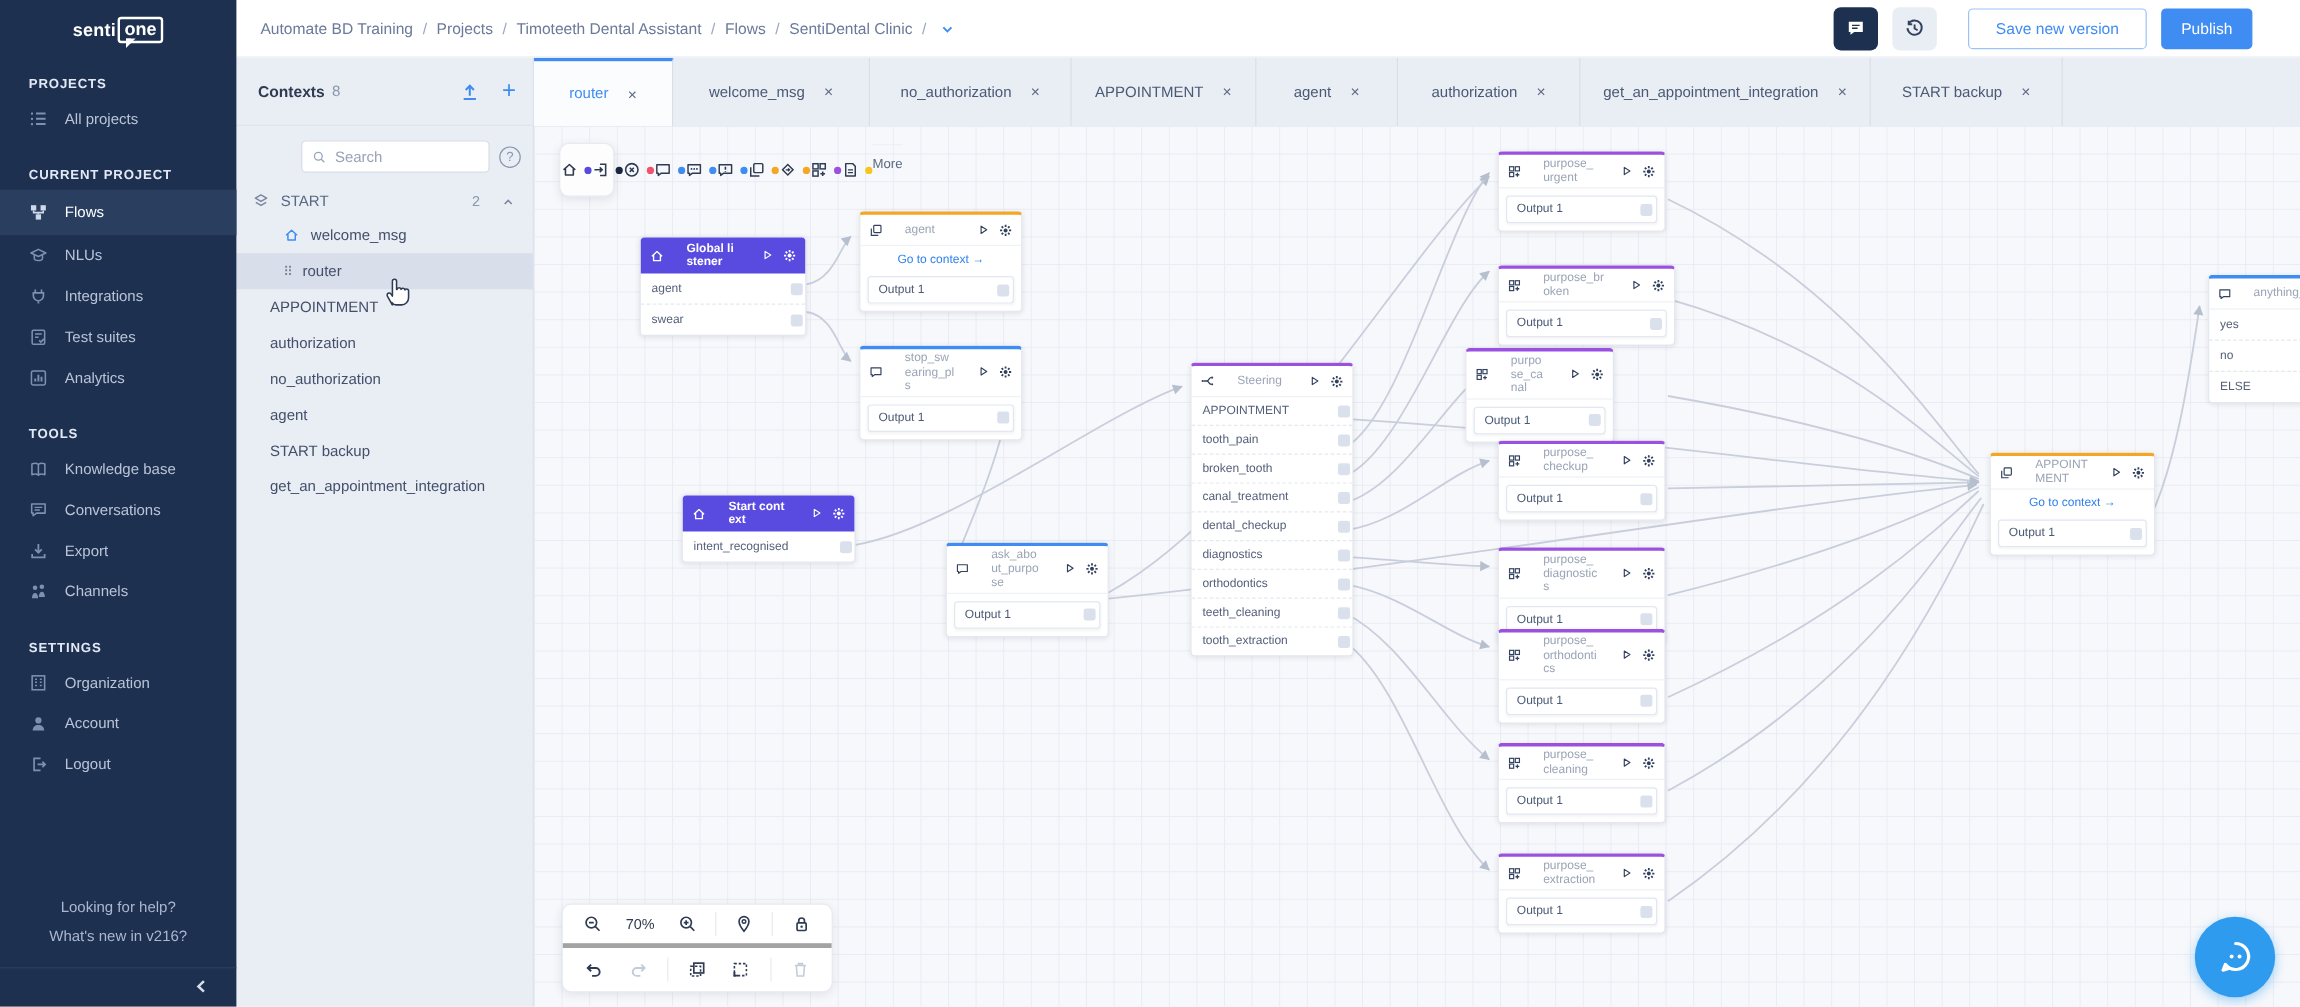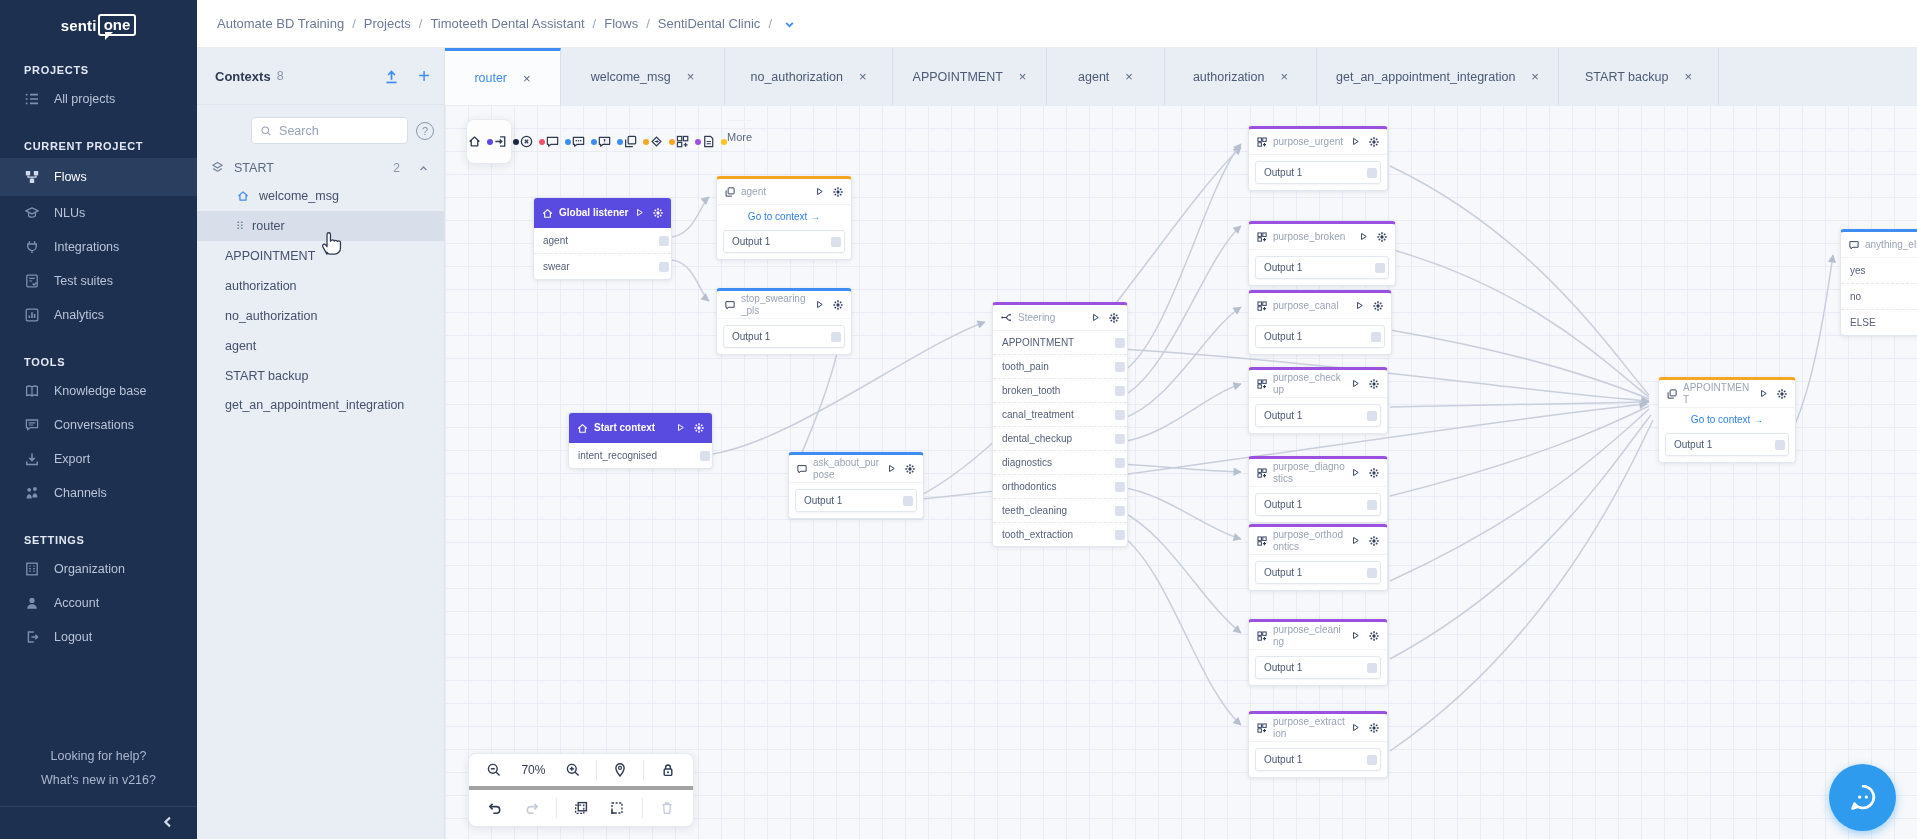--- a/index.html
+++ b/index.html
@@ -81,21 +81,21 @@
   .pal-item { height:43px; display:flex; align-items:center; justify-content:center; gap:5px; color:#2f3b52; cursor:pointer; position:relative; }
   .pal-dot { width:6px; height:6px; border-radius:50%; flex:none; }
   .pal-sep { border-top:1px solid #edf0f5; }
   .pal-more { height:32px; display:flex; align-items:center; justify-content:center; font-size:11px; color:#5a6880; cursor:pointer; border-top:1px solid #edf0f5; }
 
   
   .node { position:absolute; background:#fff; border:1px solid #e3e7ef; border-radius:4px; box-shadow:0 1px 4px rgba(30,48,80,.10); font-size:10px; z-index:6; }
   .node.t-orange { border-top:3px solid #f5a623; }
   .node.t-blue   { border-top:3px solid #3f8cf3; }
   .node.t-violet { border-top:3px solid #9b51e0; }
-  .nhead { min-height:26px; display:flex; align-items:center; gap:5px; padding:2px 7px; border-bottom:1px solid #eef1f6; }
+  .nhead { min-height:26px; display:flex; align-items:center; gap:18px; padding:2px 7px; border-bottom:1px solid #eef1f6; }
   .nhead .ttl { flex:1; color:#9aa4b6; line-height:1.15; word-break:break-all; }
   .nhead .nicon { color:#33415e; flex:none; }
   .nhead .act { display:flex; gap:7px; color:#33415e; flex:none; }
   .nhead .act svg { cursor:pointer; }
   .node.purple .nhead { background:#5a4be0; border-radius:3px 3px 0 0; border-bottom:none; min-height:30px; }
   .node.purple .nhead .ttl { color:#fff; font-weight:700; }
   .node.purple .nhead .nicon, .node.purple .nhead .act { color:#fff; }
   .nrow { position:relative; padding:7px 16px 7px 9px; color:#55607a; }
   .nrow + .nrow { border-top:1px dashed #e4e8f0; }
   .conn { position:absolute; right:2px; top:50%; margin-top:-5px; width:10px; height:10px; background:#dbe1ec; border-radius:2px; }
@@ -415,20 +415,34 @@
       <span class="bc">Projects</span>
       <span class="bc">Timoteeth Dental Assistant</span>
       <span class="bc">Flows</span>
       <span class="bc">SentiDental Clinic</span>
       <span class="bc-chev">
         <svg class="ic" width="15" height="15">
             <use href="#s-chev-down"></use>
           </svg>
       </span>
     </nav>
+    <div class="top-actions">
+      <div class="icon-btn dark">
+        <svg class="ic" width="17" height="17">
+            <use href="#s-comment"></use>
+          </svg>
+      </div>
+      <div class="icon-btn light">
+        <svg class="ic" width="17" height="17">
+            <use href="#s-history"></use>
+          </svg>
+      </div>
+      <div class="btn outline">Save new version</div>
+      <div class="btn primary">Publish</div>
+    </div>
   </header>
 
   <section class="ctxpanel">
     <div class="ctx-head">
       <span class="ctx-title">Contexts</span>
       <span class="ctx-count">8</span>
       <span class="ctx-head-icons">
         <svg class="ic" width="17" height="17">
             <use href="#s-upload"></use>
           </svg>
@@ -770,21 +784,21 @@
             <svg class="ic" width="11" height="11">
               <use href="#s-play"></use>
             </svg>
             <svg class="ic" width="12" height="12">
               <use href="#s-gear"></use>
             </svg>
           </span>
         </div>
       <div class="outbox"><span>Output 1</span><span class="conn"></span></div>
     </div>
-    <div class="node t-violet" style="left:803px;top:185px;width:144px">
+    <div class="node t-violet" style="left:776px;top:185px;width:124px">
       <div class="nhead">
           <svg class="ic nicon" width="12" height="12">
             <use href="#s-gridplus"></use>
           </svg>
           <span class="ttl">purpose_canal</span>
           <span class="act">
             <svg class="ic" width="11" height="11">
               <use href="#s-play"></use>
             </svg>
             <svg class="ic" width="12" height="12">

